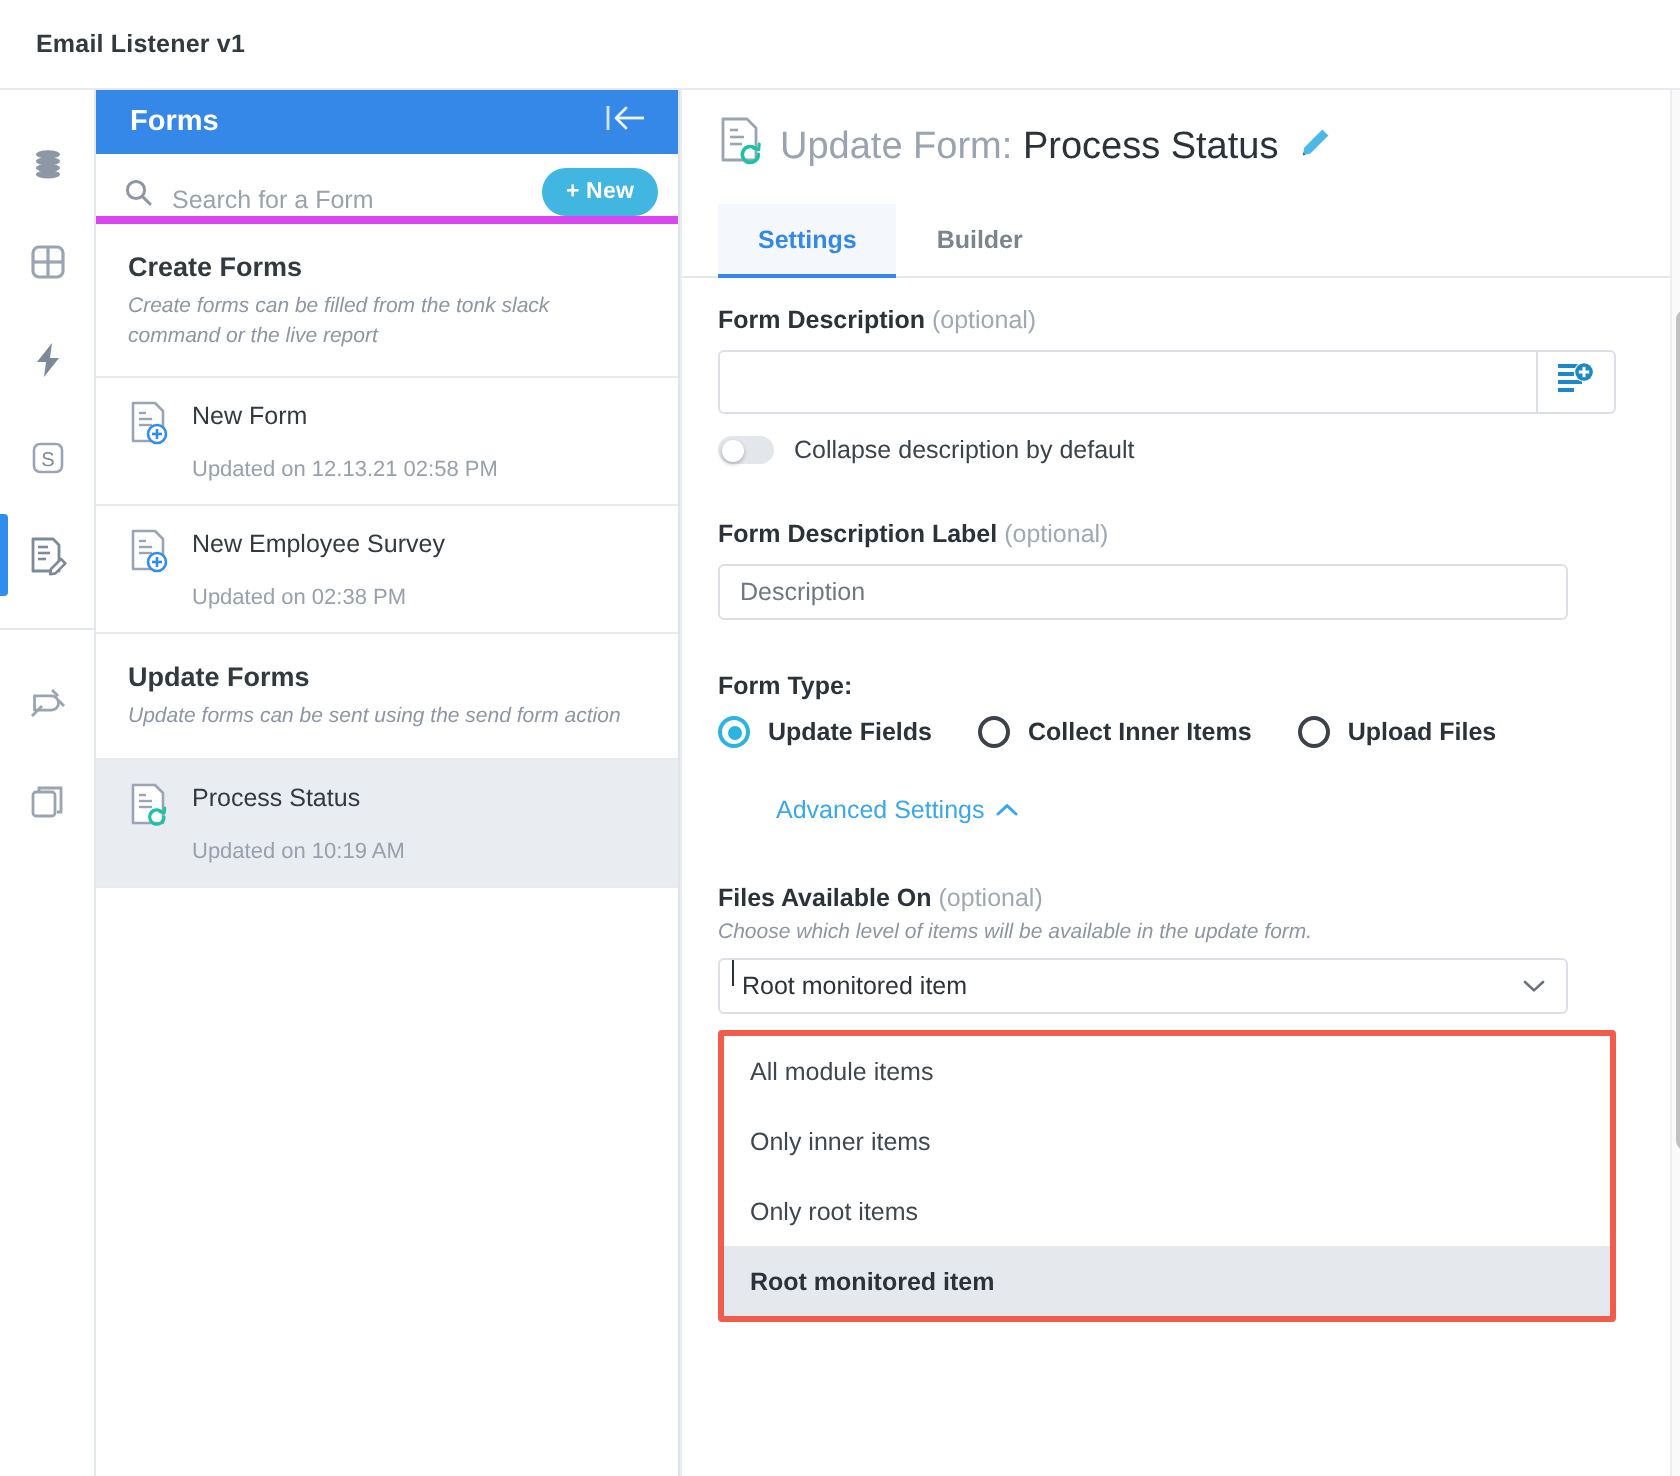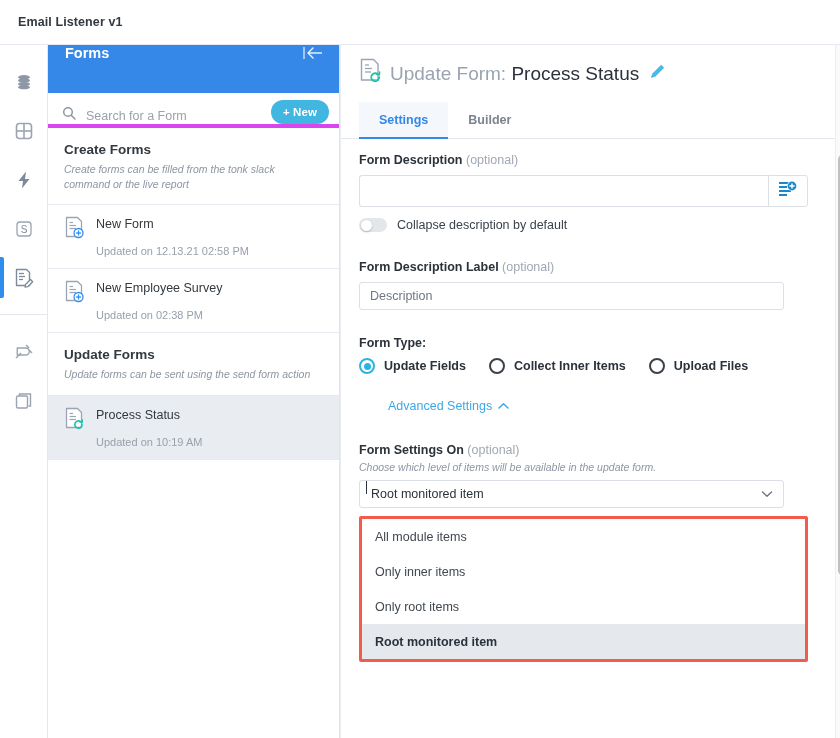--- a/index.html
+++ b/index.html
@@ -72,24 +72,24 @@
   
   .forms-panel {
     width: 292px;
     min-width: 292px;
     background: #ffffff;
     border-right: 1px solid #dfe3ea;
     display: flex;
     flex-direction: column;
   }
   .forms-header {
-    height: 48px;
+    height: 32px;
     background: #3587e8;
     display: flex;
-    align-items: flex-start;
+    align-items: center;
     padding: 0 14px 0 17px;
     justify-content: space-between;
   }
   .forms-header-title {
     color: #ffffff;
     font-size: 14.5px;
     font-weight: bold;
   }
   .collapse-btn {
     display: flex;
@@ -656,21 +656,21 @@
       <div class="adv-link">
         <span>Advanced Settings</span>
         <span>
           <svg width="11" height="8" viewBox="0 0 11 8">
             <path d="M1 6 L5.5 1.8 L10 6" fill="none" stroke="#3aa8e8" stroke-width="1.5" stroke-linecap="round" stroke-linejoin="round"></path>
           </svg>
         </span>
       </div>
 
       <div class="field-label">
-        <span>Form Settings On</span>
+        <span>Files Available On</span>
         <span class="opt">(optional)</span>
       </div>
       <div class="field-hint">Choose which level of items will be available in the update form.</div>
 
       <div class="select-box">
         <span class="caret-box">Root monitored item</span>
         <span>
           <svg width="12" height="8" viewBox="0 0 12 8">
             <path d="M1.5 2 L6 6.2 L10.5 2" fill="none" stroke="#6a727c" stroke-width="1.3" stroke-linecap="round" stroke-linejoin="round"></path>
           </svg>

